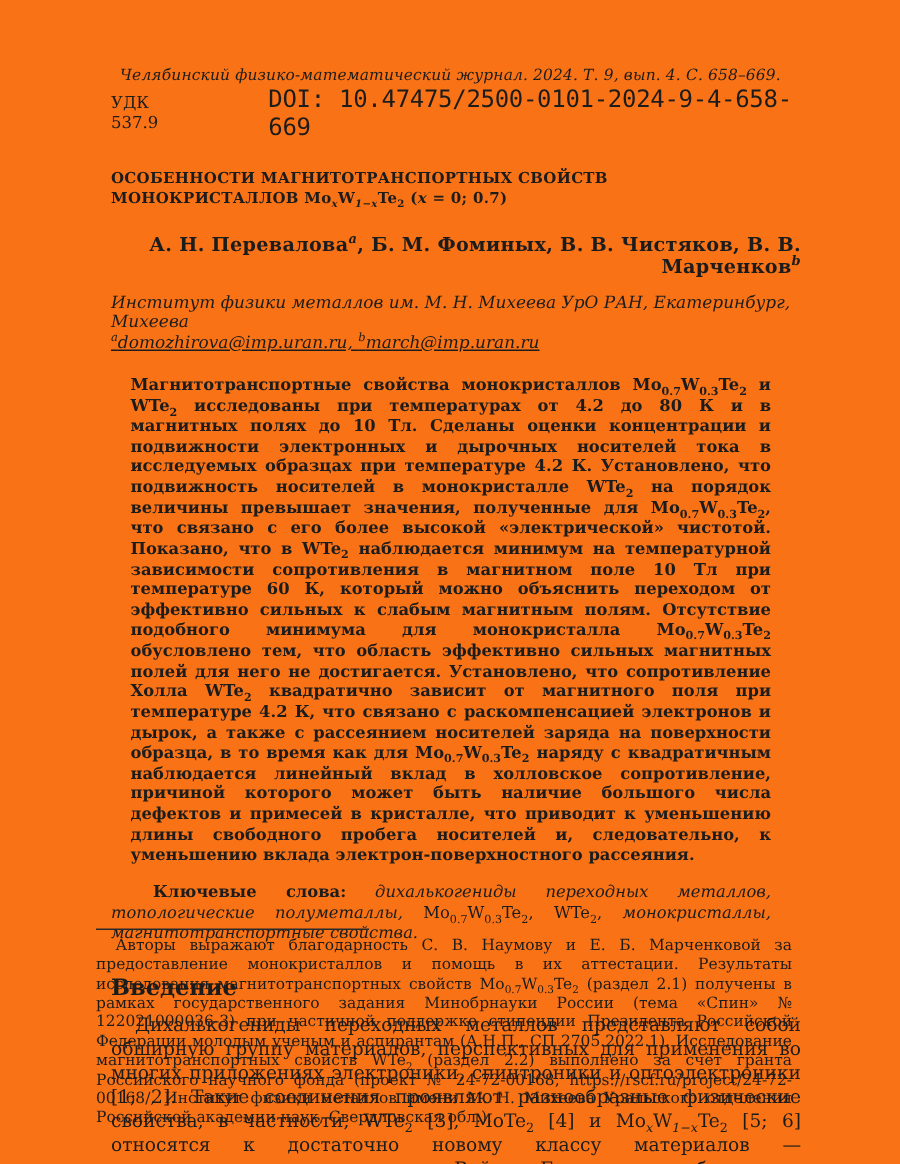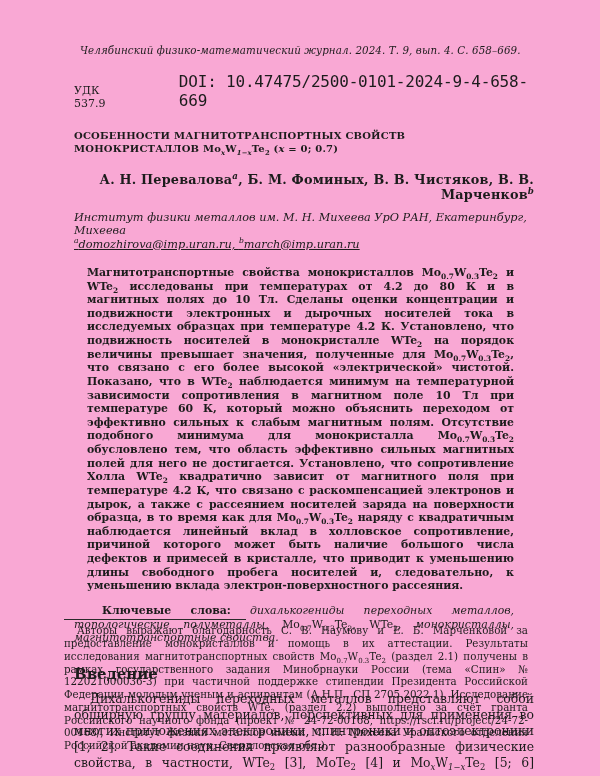--- a/index.html
+++ b/index.html
@@ -1,41 +1,40 @@
 <!DOCTYPE html>
 <html lang="ru"><head>
 <meta charset="utf-8">
 <style>
   html,body{margin:0;padding:0;background:#e8e8e8;}
   .page{
     position:relative;
     width:600px;height:776px;
     margin:0 auto;
-    background:#f9a8d4;
+    background:#f97316;
     color:#1c1c1c;
     font-family:"DejaVu Serif", serif;
     box-sizing:border-box;
     padding:44px 66px 0 74px;
     overflow:hidden;
   }
   .it{font-style:italic;}
   sub{font-size:68%;line-height:0;}
   sup{font-size:68%;line-height:0;}
   .journal-header{
     font-style:italic;
     font-size:10.3px;
     margin-left:6px;
     letter-spacing:.1px;
     white-space:nowrap;
   }
   .udc-row{
     display:flex;
     justify-content:space-between;
-    align-items:flex-end;
-    margin-top:16px;
+    align-items:center;
     gap:48px;
   }
   .udc{font-size:11px;}
   .doi{font-family:"DejaVu Sans Mono", monospace;font-size:16px;letter-spacing:-.2px;}
   h1.title{
     margin:20px 0 0 0;
     font-size:10px;
     font-weight:bold;
     line-height:1.25;
     letter-spacing:.2px;

